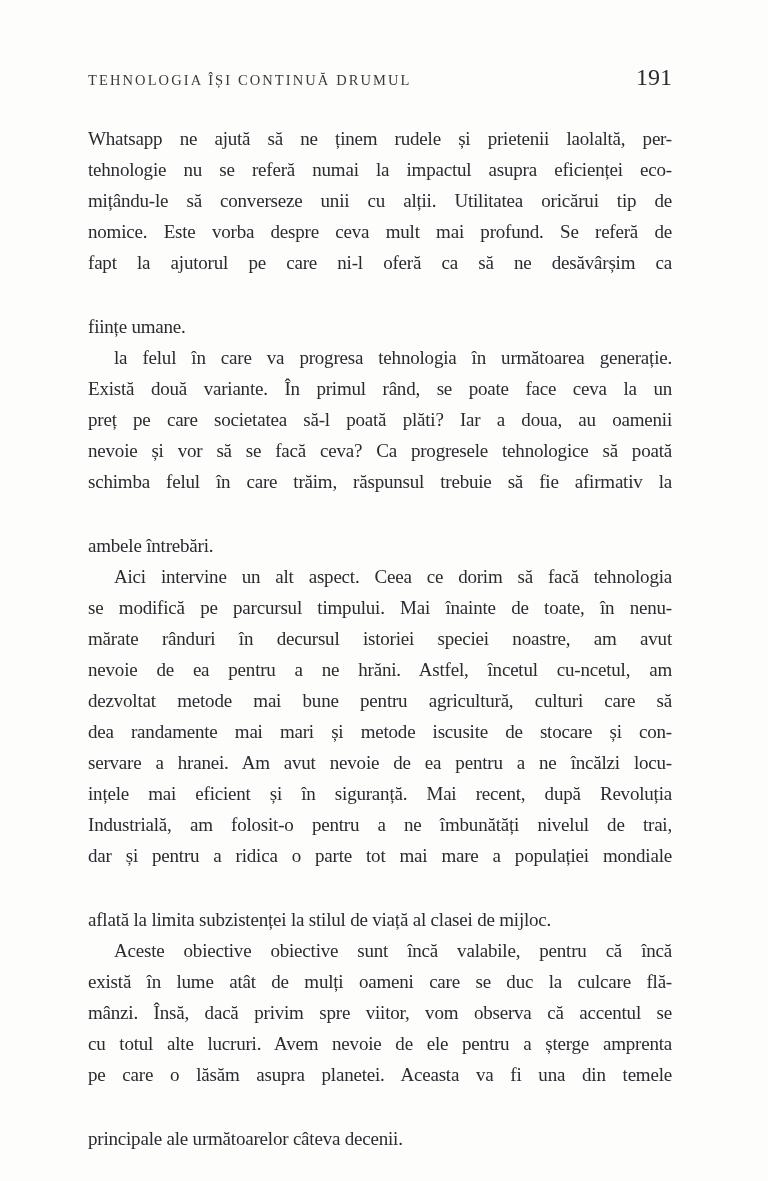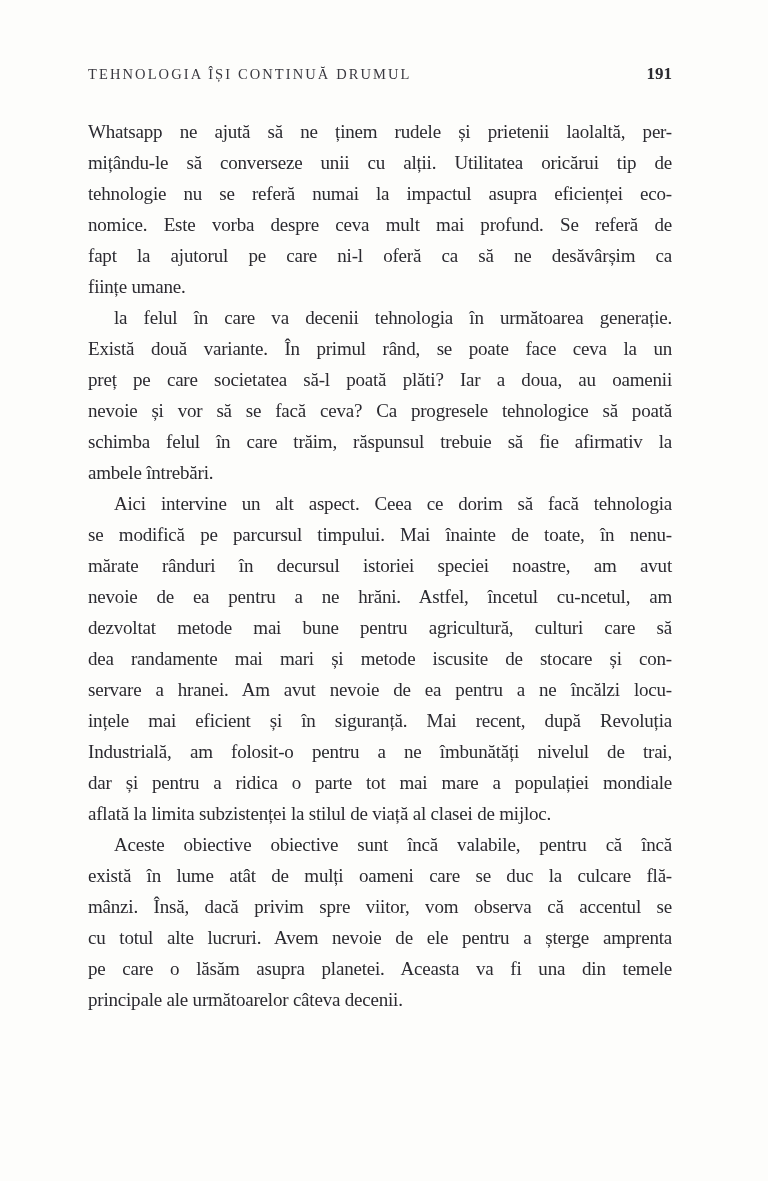--- a/index.html
+++ b/index.html
@@ -21,67 +21,67 @@
     display: flex;
     justify-content: space-between;
     align-items: baseline;
   }
   .running-title {
     font-size: 14.5px;
     letter-spacing: 2.1px;
     color: var(--header-color, #3a3940);
   }
   .page-number {
-    font-size: 17px;
+    font-size: 24px;
     color: var(--text-color, #2b2a30);
-    font-weight: bold;
   }
   .page-body {
     margin-top: 32px;
   }
   .para {
     margin: 0;
   }
   .line {
     font-size: 19px;
     line-height: 31px;
     height: 31px;
     color: var(--text-color, #2b2a30);
     letter-spacing: -0.2px;
     text-align: justify;
     text-align-last: justify;
     white-space: normal;
   }
   .line.last {
     text-align: left;
     text-align-last: left;
+    margin-top: 33px;
   }
   .para.indent .line:first-child {
     text-indent: 26px;
   }
 </style>
 </head>
 <body>
 
 <div class="page">
   <div class="running-header">
     <span class="running-title">TEHNOLOGIA ÎȘI CONTINUĂ DRUMUL</span>
     <span class="page-number">191</span>
   </div>
   <div class="page-body">
       <div class="para">
         <div class="line">Whatsapp ne ajută să ne ținem rudele și prietenii laolaltă, per-</div>
+        <div class="line">tehnologie nu se referă numai la impactul asupra eficienței eco-</div>
         <div class="line">mițându-le să converseze unii cu alții. Utilitatea oricărui tip de</div>
-        <div class="line">tehnologie nu se referă numai la impactul asupra eficienței eco-</div>
         <div class="line">nomice. Este vorba despre ceva mult mai profund. Se referă de</div>
         <div class="line">fapt la ajutorul pe care ni-l oferă ca să ne desăvârșim ca</div>
         <div class="line last">ființe umane.</div>
       </div>
       <div class="para indent">
-        <div class="line">la felul în care va decenii tehnologia în următoarea generație.</div>
+        <div class="line">la felul în care va progresa tehnologia în următoarea generație.</div>
         <div class="line">Există două variante. În primul rând, se poate face ceva la un</div>
         <div class="line">preț pe care societatea să-l poată plăti? Iar a doua, au oamenii</div>
         <div class="line">nevoie și vor să se facă ceva? Ca progresele tehnologice să poată</div>
         <div class="line">schimba felul în care trăim, răspunsul trebuie să fie afirmativ la</div>
         <div class="line last">ambele întrebări.</div>
       </div>
       <div class="para indent">
         <div class="line">Aici intervine un alt aspect. Ceea ce dorim să facă tehnologia</div>
         <div class="line">se modifică pe parcursul timpului. Mai înainte de toate, în nenu-</div>
         <div class="line">mărate rânduri în decursul istoriei speciei noastre, am avut</div>

